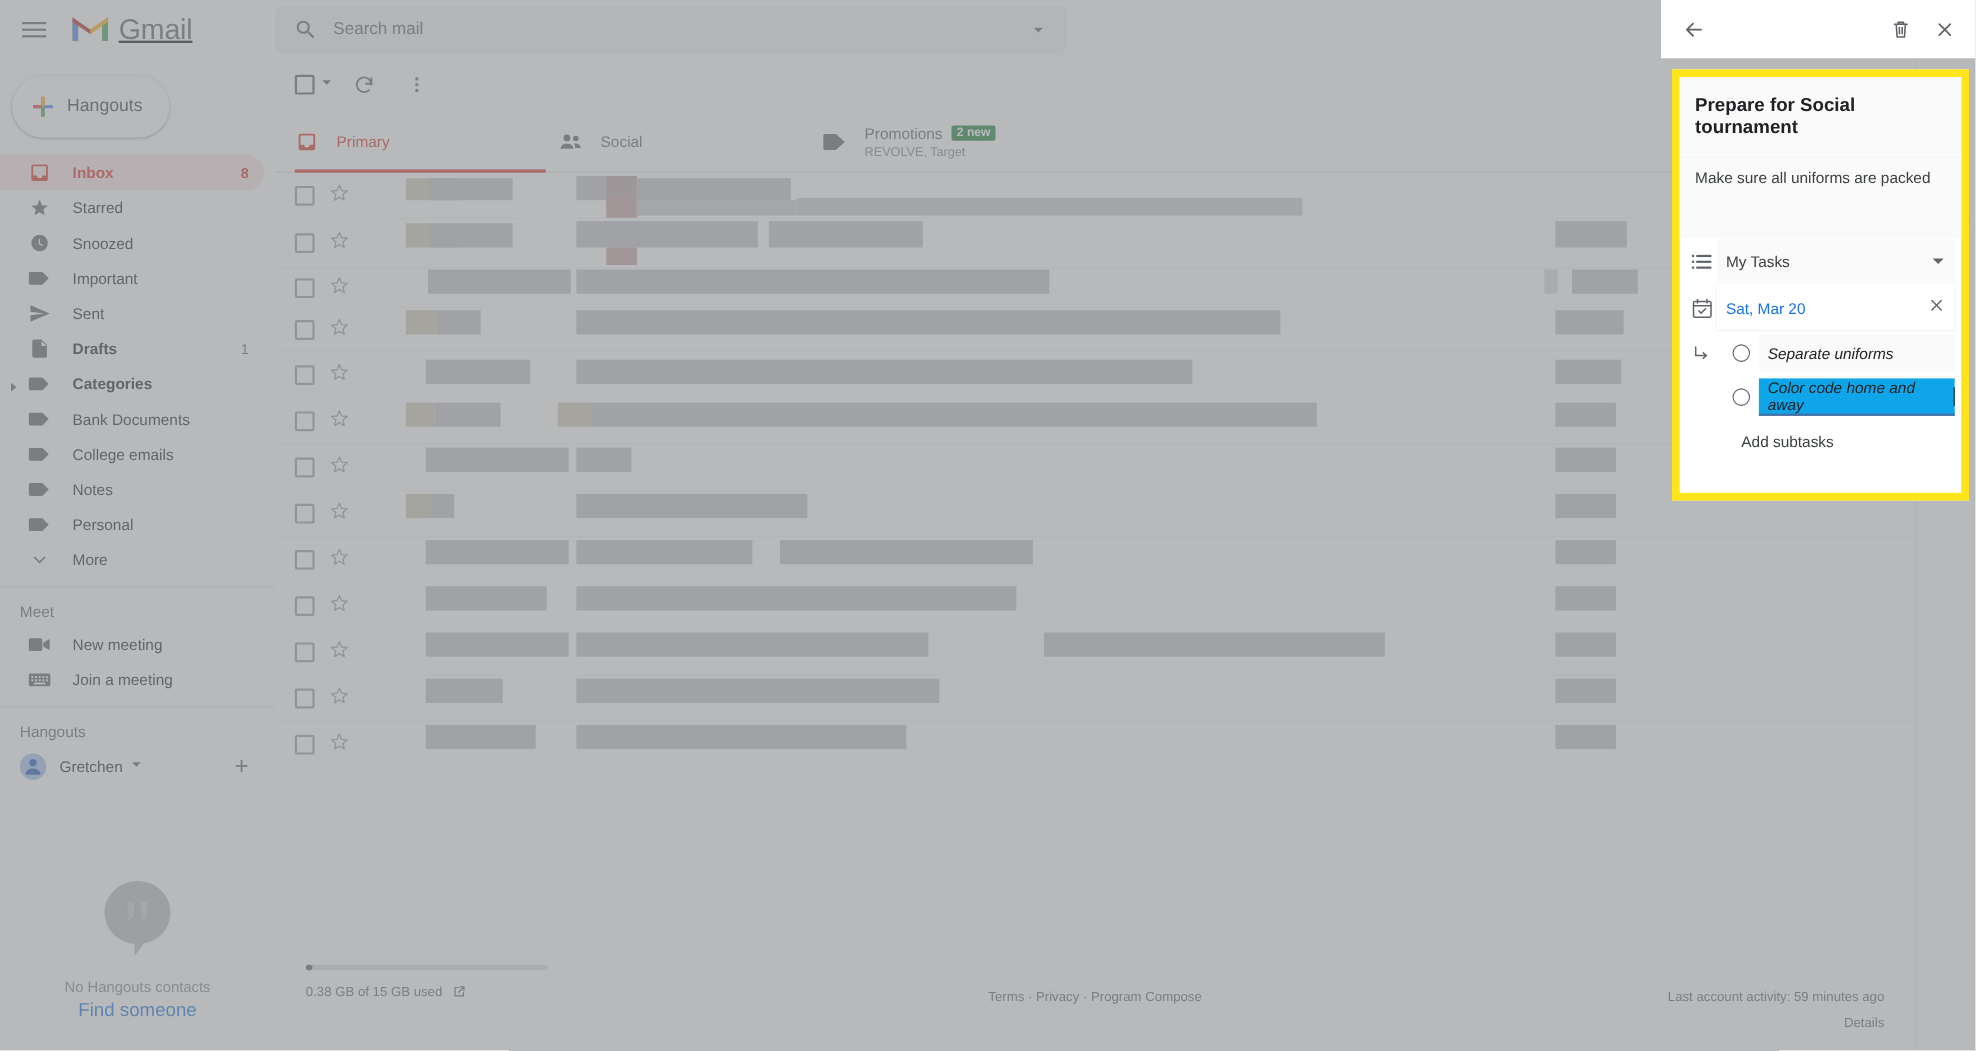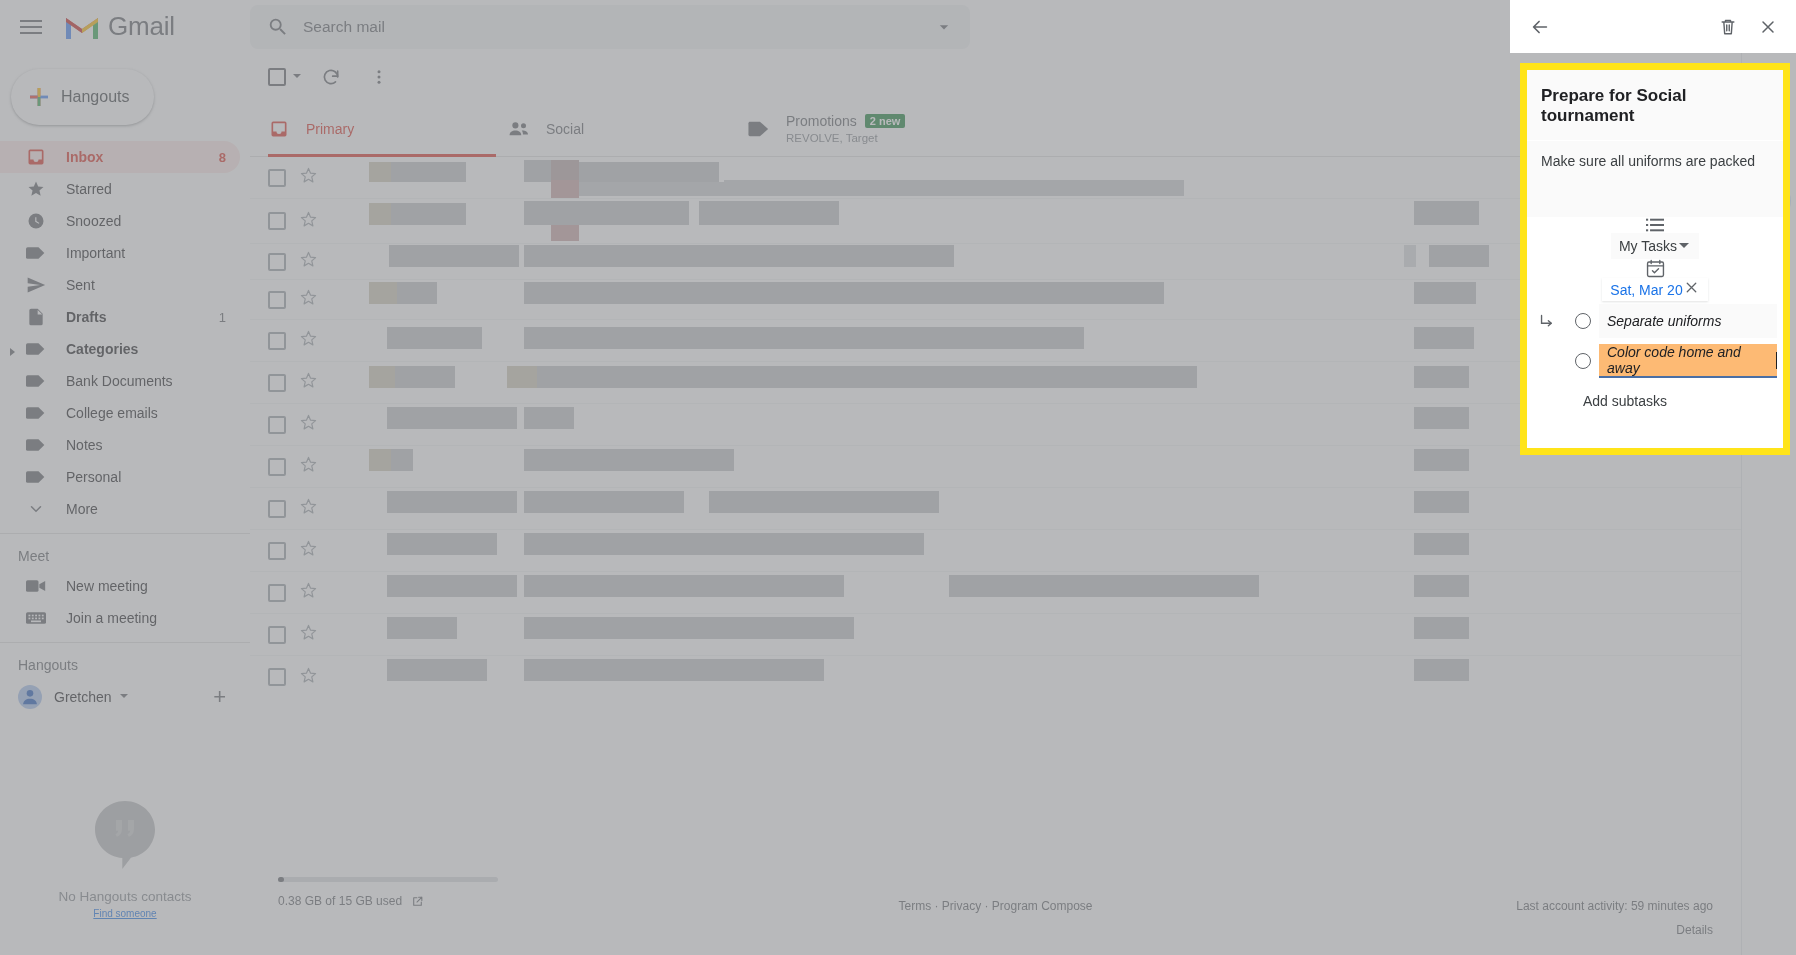--- a/index.html
+++ b/index.html
@@ -20,21 +20,21 @@
     width: 28px; height: 28px; margin-left: 17px; position: relative;
     cursor: pointer; flex: 0 0 auto;
   }
   .hamburger i {
     position: absolute; left: 3px; width: 22px; height: 2px; background: #5f6368;
   }
   .hamburger i:nth-child(1){ top: 7px; }
   .hamburger i:nth-child(2){ top: 13px; }
   .hamburger i:nth-child(3){ top: 19px; }
 
-  .gm-logo { margin-left: 19px; display: flex; align-items: center; flex: 0 0 auto; }
+  .gm-logo { margin-left: 19px; display: flex; align-items: flex-start; flex: 0 0 auto; text-decoration: underline; }
   .gm-logo svg { display: block; }
   .gm-word {
     margin-left: 8px; font-size: 26px; color: #5f6368; letter-spacing: -0.2px;
     font-weight: 400;
   }
 
   .searchwrap {
     position: absolute; left: 250px; top: 5px; width: 720px; height: 44px;
     background: #eaeef3; border-radius: 8px; display: flex; align-items: center;
   }
@@ -101,21 +101,21 @@
   .hu-name { font-size: 14px; color: #202124; margin-left: 12px; }
   .hu-caret { margin-left: 6px; }
   .hu-plus { margin-left: auto; margin-right: 24px; font-size: 22px; color: #5f6368; line-height: 1; }
 
   .hangouts-empty {
     margin-top: 84px; display: flex; flex-direction: column;
     align-items: center; color: #80868b;
   }
   .hangouts-empty .bubble { margin-bottom: 14px; }
   .he-text { font-size: 13.5px; }
-  .he-link { font-size: 10px; color: #1a73e8; text-decoration: underline; margin-top: 4px; cursor: pointer; }
+  .he-link { font-size: 17px; color: #1a73e8; margin-top: 4px; cursor: pointer; }
 
   
   .main {
     position: absolute; left: 250px; top: 53px; right: 55px; bottom: 0;
     background: #fff;
   }
   .listtoolbar {
     height: 48px; display: flex; align-items: center; padding-left: 18px;
   }
   .cbwrap { display: flex; align-items: center; cursor: pointer; }
@@ -205,42 +205,42 @@
     display: flex; flex-direction: column;
   }
   .tp-title {
     font-size: 17px; color: #202124; font-weight: bold;
     padding: 16px 14px 14px 14px; background: #fafafa;
   }
   .tp-desc {
     font-size: 14px; color: #3c4043; padding: 12px 14px 48px 14px;
     background: #fafafa; border-top: 1px solid #fff;
   }
-  .tp-row { display: flex; align-items: center; padding: 0 6px; min-height: 42px; flex-direction: column; }
+  .tp-row { display: flex; align-items: center; padding: 0 6px; min-height: 42px; }
   .tp-rowicon { width: 28px; display: flex; align-items: center; justify-content: center; flex: 0 0 auto; }
   .tp-list {
     flex: 1; display: flex; align-items: center; font-size: 14px; color: #3c4043;
     background: #fafafa; height: 40px; padding: 0 8px;
   }
   .tp-list .caret { margin-left: auto; }
   .tp-datefield {
     flex: 1; display: flex; align-items: center; background: #fff; height: 40px;
     padding: 0 8px; box-shadow: 0 1px 2px rgba(60,64,67,.15);
   }
   .tp-date { font-size: 14px; color: #1a73e8; }
   .tp-date-clear { margin-left: auto; cursor: pointer; }
   .subrow { display: flex; align-items: center; padding: 0 6px; height: 40px; font-style: italic; }
   .sub-arrow { width: 28px; display:flex; align-items:center; justify-content:center; flex:0 0 auto;}
   .sub-radio {
     width: 16px; height: 16px; border: 1.6px solid #5f6368; border-radius: 50%;
     margin: 0 8px 0 14px; flex: 0 0 auto; cursor: pointer;
   }
   .sub-text { flex: 1; font-size: 14px; color: #202124; background: #fafafa; height: 34px; display: flex; align-items: center; padding-left: 8px; }
   .sub-text.editing {
-    background: #fdba74; border-bottom: 2px solid #4a6fa5; position: relative;
+    background: #0ea5e9; border-bottom: 2px solid #4a6fa5; position: relative;
   }
   .caret-bar {
     display: inline-block; width: 1px; height: 17px; background: #202124;
     margin-left: 1px; vertical-align: -3px;
   }
   .tp-addsub {
     font-size: 14px; color: #3c4043; padding: 12px 0 0 56px; cursor: pointer;
   }
 </style>
 </head>

